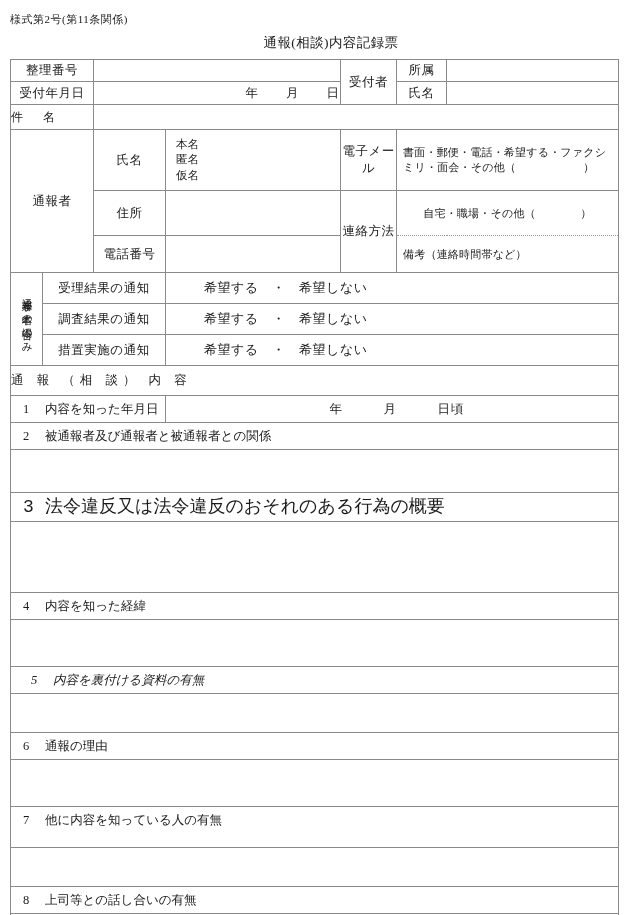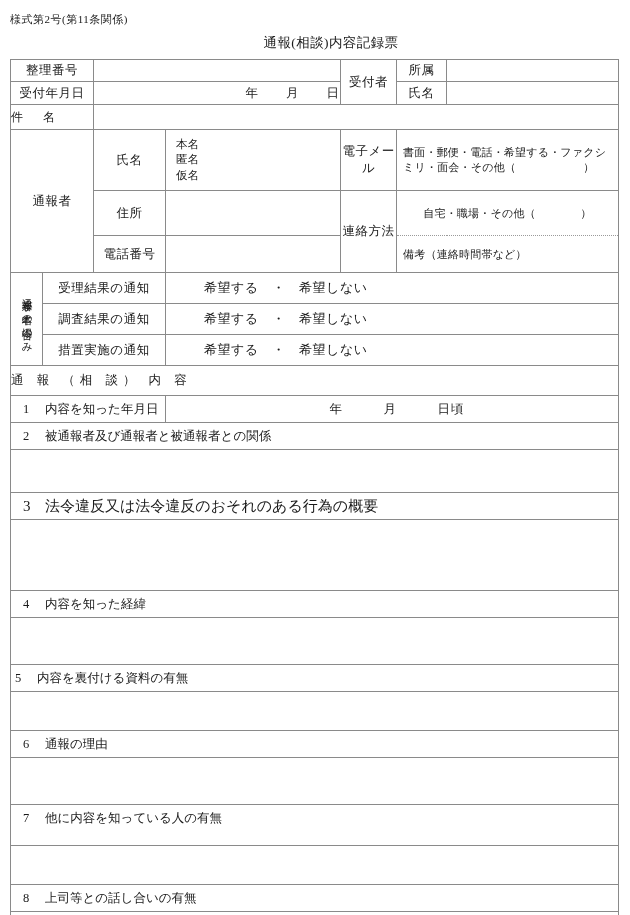--- a/index.html
+++ b/index.html
@@ -247,33 +247,33 @@
 
     </tbody>
       <tbody id="items-body">
         <tr>
           <td colspan="8" style="height: 22px; font-size: 12.5px; padding: 2px 0px 2px 12px; text-align: left;"><span class="item-num">2</span><span>被通報者及び通報者と被通報者との関係</span></td>
         </tr>
         <tr>
           <td colspan="8" class="answer-cell" style="height: 36px; vertical-align: top; padding: 3px 6px;"></td>
         </tr>
         <tr>
-          <td colspan="8" style="height: 22px; font-size: 15px; padding: 2px 0px 2px 12px; text-align: left;"><span class="item-num">3</span><span>法令違反又は法令違反のおそれのある行為の概要</span></td>
+          <td colspan="8" style="height: 22px; font-size: 18px; padding: 2px 0px 2px 12px; text-align: left; font-family: Liberation Mono, monospace;"><span class="item-num">3</span><span>法令違反又は法令違反のおそれのある行為の概要</span></td>
         </tr>
         <tr>
           <td colspan="8" class="answer-cell" style="height: 64px; vertical-align: top; padding: 3px 6px;"></td>
         </tr>
         <tr>
           <td colspan="8" style="height: 22px; font-size: 12.5px; padding: 2px 0px 2px 12px; text-align: left;"><span class="item-num">4</span><span>内容を知った経緯</span></td>
         </tr>
         <tr>
           <td colspan="8" class="answer-cell" style="height: 40px; vertical-align: top; padding: 3px 6px;"></td>
         </tr>
         <tr>
-          <td colspan="8" style="height: 22px; font-size: 12.5px; padding: 2px 0px 2px 4px; text-align: left;"><span class="item-num">5</span><span>内容を裏付ける資料の有無</span></td>
+          <td colspan="8" style="height: 22px; font-size: 12.5px; padding: 2px 0px 2px 20px; text-align: left; font-style: italic;"><span class="item-num">5</span><span>内容を裏付ける資料の有無</span></td>
         </tr>
         <tr>
           <td colspan="8" class="answer-cell" style="height: 32px; vertical-align: top; padding: 3px 6px;"></td>
         </tr>
         <tr>
           <td colspan="8" style="height: 22px; font-size: 12.5px; padding: 2px 0px 2px 12px; text-align: left;"><span class="item-num">6</span><span>通報の理由</span></td>
         </tr>
         <tr>
           <td colspan="8" class="answer-cell" style="height: 40px; vertical-align: top; padding: 3px 6px;"></td>
         </tr>

